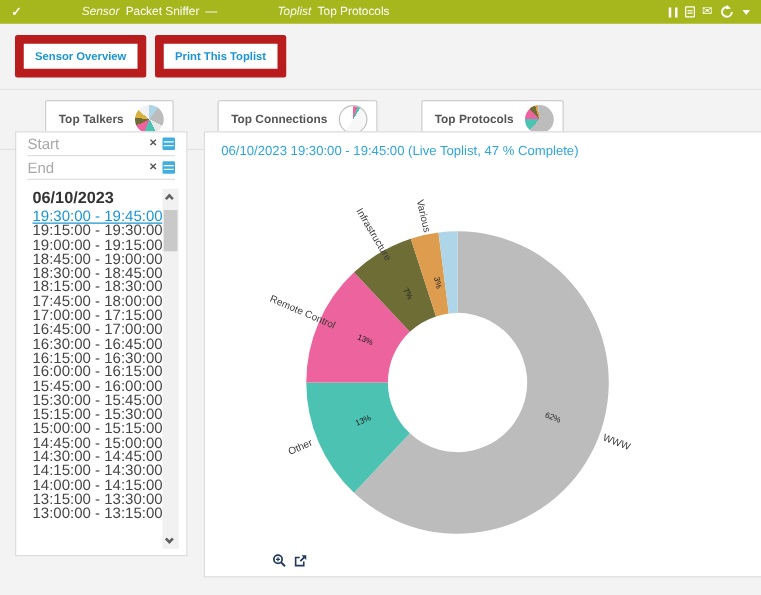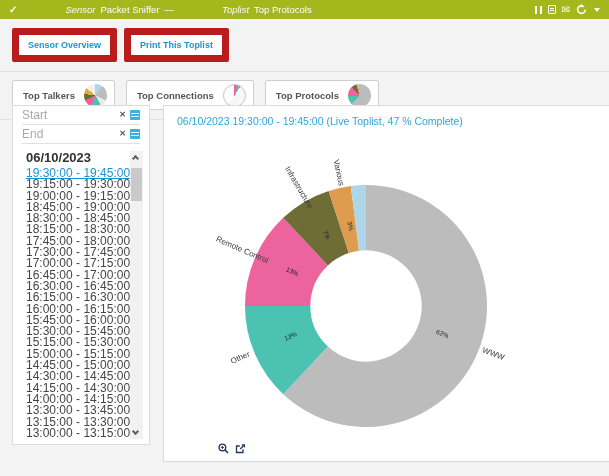--- a/index.html
+++ b/index.html
@@ -24,21 +24,21 @@
   
   .toolbar { padding:9px 12px; border-bottom:1px solid #e2e2e2; display:flex; gap:7px; }
   .btn { background:#fff; border:7px solid #b91c1c; border-radius:2px; color:#1a95d4;
          font-weight:bold; font-size:9px; padding:5px 9px; cursor:pointer;
          font-family:"Liberation Sans",sans-serif; }
 
   
   .tabsrow { padding:8px 12px 9px 12px; border-bottom:1px solid #e2e2e2; display:flex; gap:11px; }
   .tabcard { background:#fff; border:1px solid #cfcfcf; border-radius:2px; display:flex;
              align-items:center; gap:9px; padding:3px 7px 3px 10px; height:30px;
-             font-weight:bold; font-size:9.5px; color:#555; cursor:pointer; }
+             font-weight:bold; font-size:9.5px; color:#555; cursor:pointer;margin-left:24px; }
   .pie { width:23px; height:23px; border-radius:50%; flex:0 0 auto; }
   .pie.bordered { border:1px solid #c2c2c2; }
 
   
   .sidebar { position:absolute; left:12px; top:105px; width:138px; height:340px;
              background:#fff; border:1px solid #dcdcdc; }
   .mainpanel { position:absolute; left:163px; top:105px; width:501px; height:357px;
                background:#fff; border:1px solid #dcdcdc; }
 
   
@@ -127,35 +127,33 @@
   </div>
   <div class="datehdr">06/10/2023</div>
   <ul class="ilist">
       <li class="sel">19:30:00 - 19:45:00</li>
       <li>19:15:00 - 19:30:00</li>
       <li>19:00:00 - 19:15:00</li>
       <li>18:45:00 - 19:00:00</li>
       <li>18:30:00 - 18:45:00</li>
       <li>18:15:00 - 18:30:00</li>
       <li>17:45:00 - 18:00:00</li>
-      <li>17:30:00 - 17:45:00</li>
       <li>17:00:00 - 17:15:00</li>
       <li>16:45:00 - 17:00:00</li>
       <li>16:30:00 - 16:45:00</li>
       <li>16:15:00 - 16:30:00</li>
       <li>16:00:00 - 16:15:00</li>
       <li>15:45:00 - 16:00:00</li>
       <li>15:30:00 - 15:45:00</li>
       <li>15:15:00 - 15:30:00</li>
       <li>15:00:00 - 15:15:00</li>
       <li>14:45:00 - 15:00:00</li>
       <li>14:30:00 - 14:45:00</li>
       <li>14:15:00 - 14:30:00</li>
       <li>14:00:00 - 14:15:00</li>
-      <li>13:30:00 - 13:45:00</li>
       <li>13:15:00 - 13:30:00</li>
       <li>13:00:00 - 13:15:00</li>
     </ul>
   <div class="sbar">
     <span class="chev up"></span>
     <span class="thumb"></span>
     <span class="chev down"></span>
   </div>
 </div>
 

